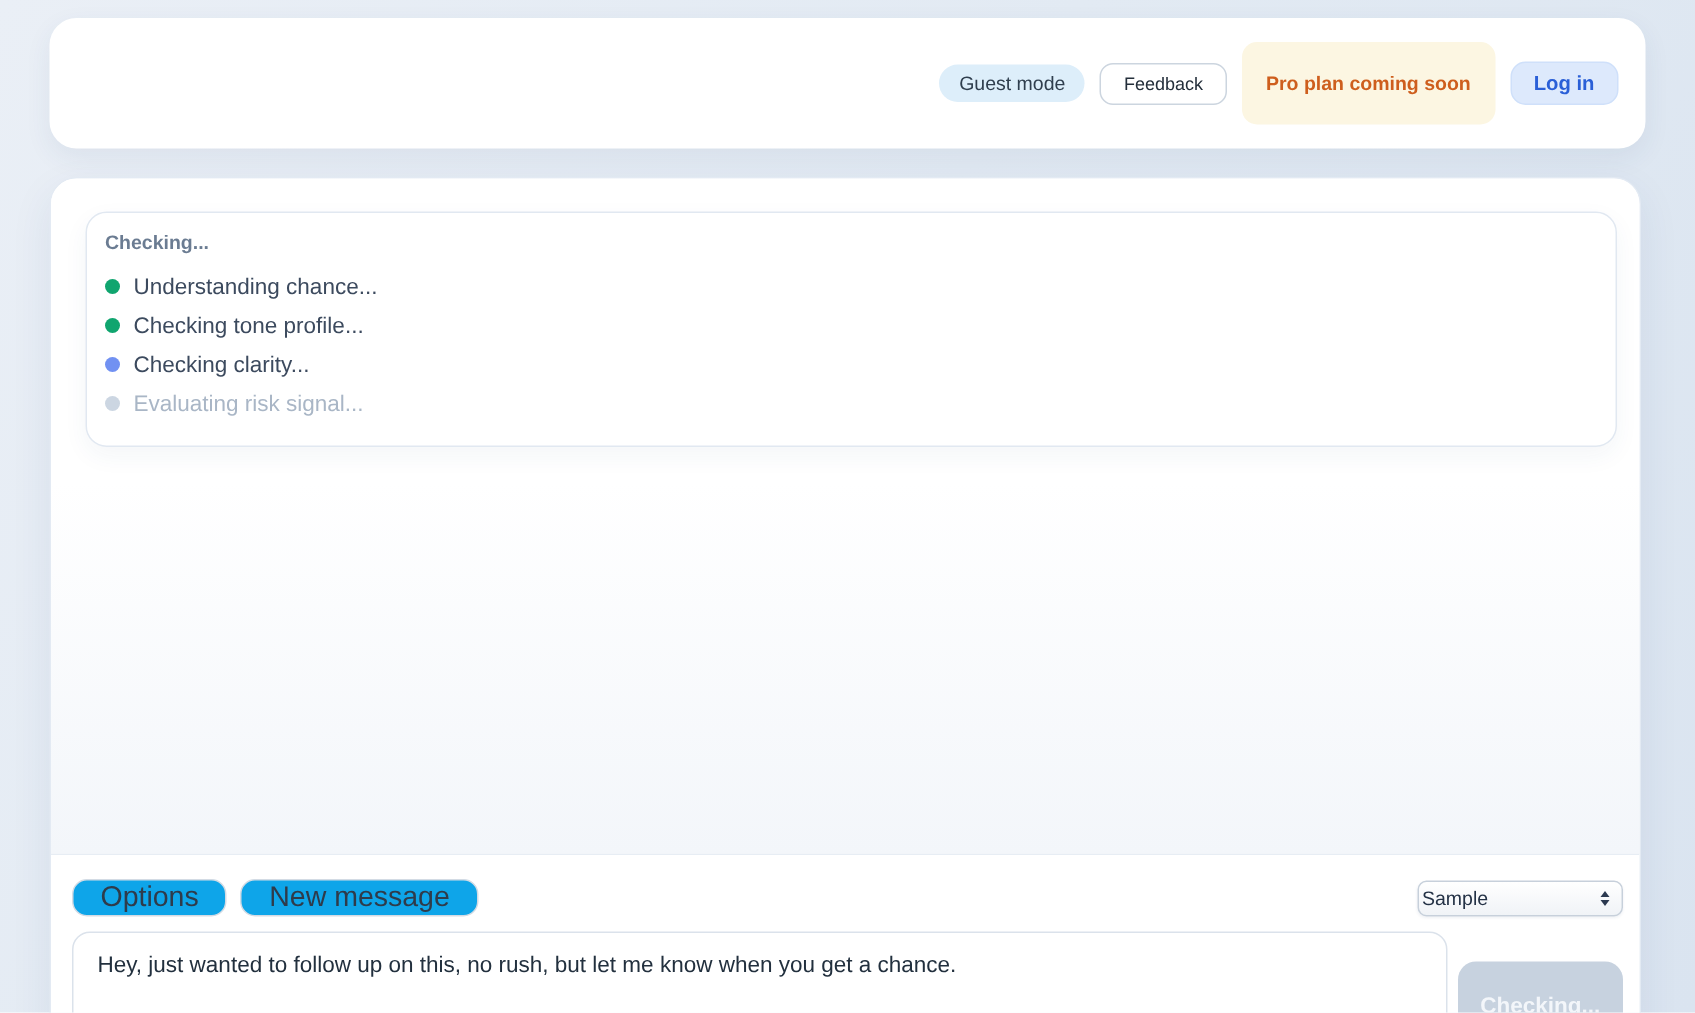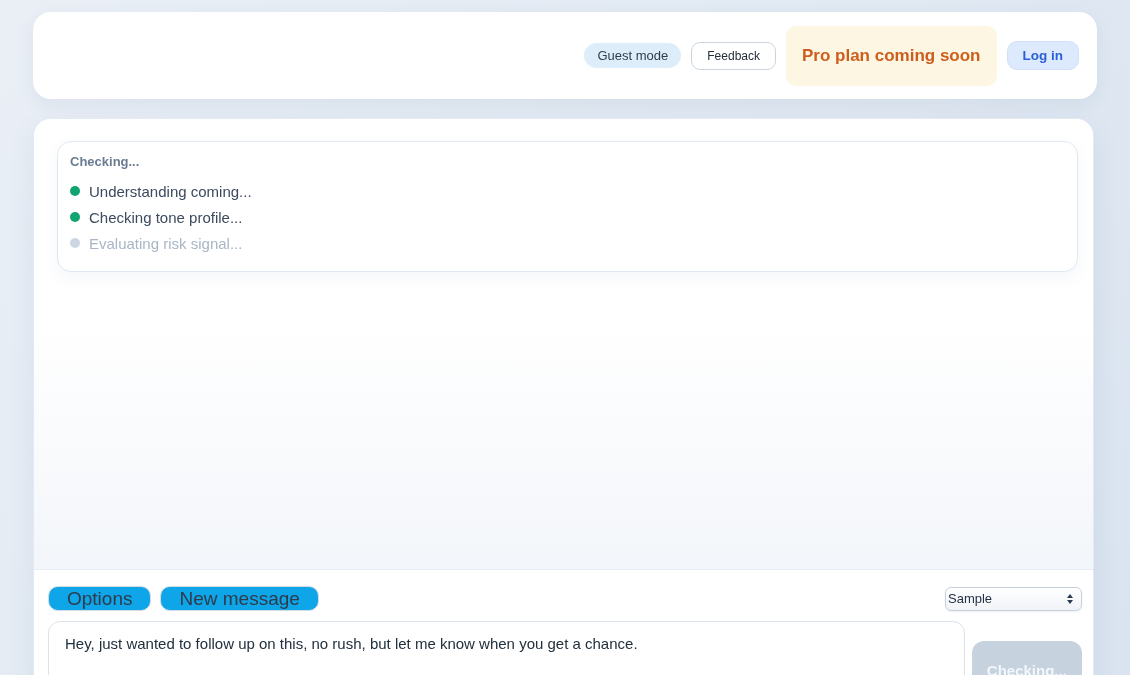--- a/index.html
+++ b/index.html
@@ -24,21 +24,21 @@
   .header-actions{ margin-left:auto; display:flex; align-items:center; gap:10px; }
   .pill-guest{
     background:#ddeefa; color:#2f3e4e; font-size:13px; font-weight:500;
     padding:5px 13px; border-radius:999px;
   }
   .btn-feedback{
     background:#ffffff; color:#242f3b; font-size:12px; font-weight:500;
     border:1px solid #ccd5df; border-radius:9px; padding:6px 15px; cursor:pointer;
   }
   .pill-pro{
-    background:#fcf6e2; color:#ce5e1d; font-size:17px; font-weight:700;
+    background:#fcf6e2; color:#ce5e1d; font-size:13px; font-weight:700;
     border-radius:10px; padding:20px 16px;
   }
   .btn-login{
     background:#dde9fc; color:#2a5fd7; font-size:13.5px; font-weight:600;
     border:1px solid #cfe0fa; border-radius:10px; padding:6px 15px; cursor:pointer;
   }
 
   
   .main-panel{
     position:absolute; left:33px; top:118px; width:1061px; height:580px;
@@ -115,25 +115,29 @@
     <button class="btn-login">Log in</button>
   </div>
 </header>
 
 <main class="main-panel">
   <div class="panel-body">
     <section class="checking-card">
       <div class="checking-title">Checking...</div>
       <div class="step done">
         <span class="dot done"></span>
-        <span class="step-label">Understanding coming...</span>
+        <span class="step-label">Understanding chance...</span>
       </div>
       <div class="step done">
         <span class="dot done"></span>
         <span class="step-label">Checking tone profile...</span>
+      </div>
+      <div class="step active">
+        <span class="dot active"></span>
+        <span class="step-label">Checking clarity...</span>
       </div>
       <div class="step pending">
         <span class="dot pending"></span>
         <span class="step-label">Evaluating risk signal...</span>
       </div>
     </section>
   </div>
 
   <div class="panel-footer">
     <div class="footer-row">

